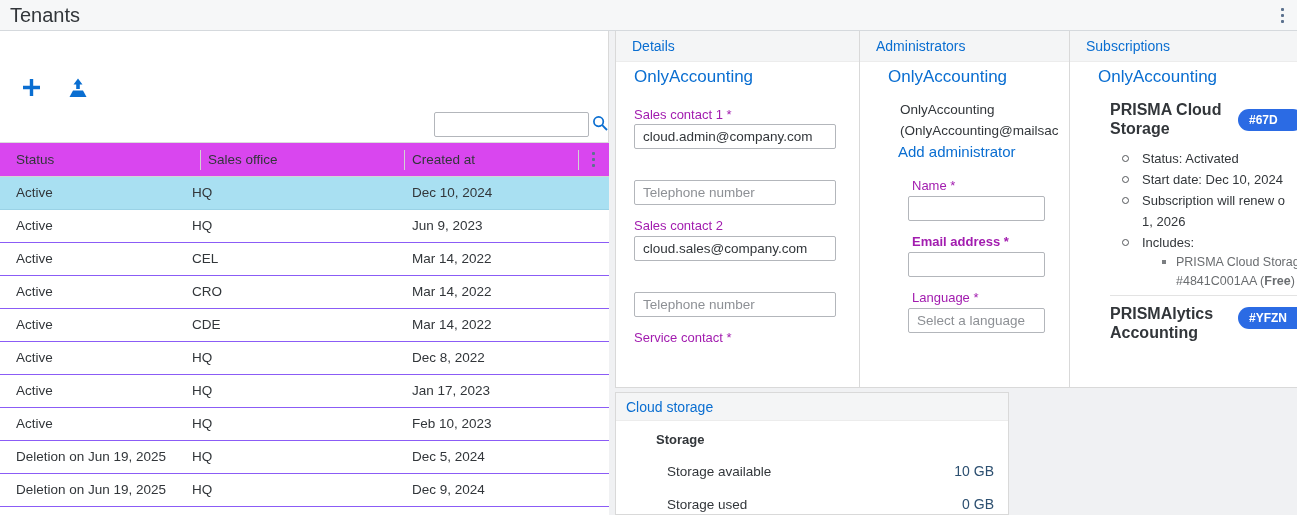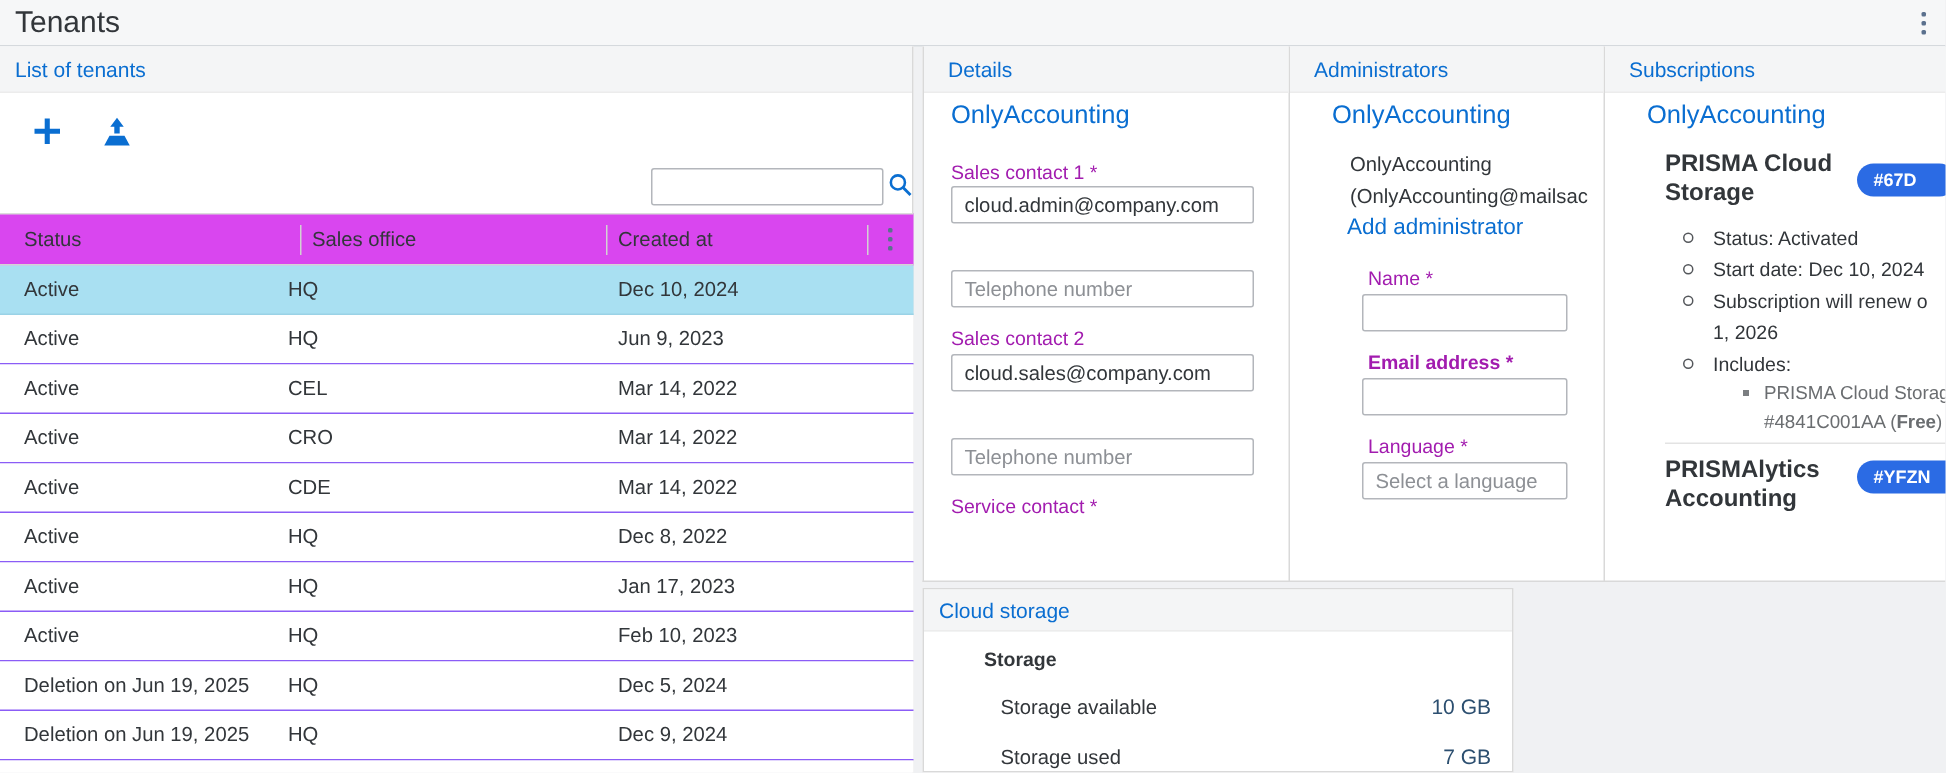--- a/index.html
+++ b/index.html
@@ -64,21 +64,20 @@
 <div class="topbar">
   <span class="title">Tenants</span>
   <span class="kebab">
       <i></i>
       <i></i>
       <i></i>
     </span>
 </div>
 
 <div class="panel list-panel">
-  <div class="panel-head">List of tenants</div>
 
   <button class="icon-btn" style="left:20px;top:45px;">
     <svg width="23" height="23" viewBox="0 0 23 23">
       <path d="M11.5 3v17M3 11.5h17" stroke="#0a6ed1" stroke-width="3.4" fill="none"></path>
     </svg>
   </button>
   <button class="icon-btn" style="left:66px;top:45px;">
     <svg width="24" height="24" viewBox="0 0 24 24">
       <path d="M12 2.5 L16.5 8.5 H13.8 V13 H10.2 V8.5 H7.5 Z" fill="#0a6ed1"></path>
       <path d="M7 14.5 H17 L20.5 21 H3.5 Z" fill="#0a6ed1"></path>
@@ -237,14 +236,14 @@
 </div>
 
 <div class="panel cloud-panel">
   <div class="panel-head" style="height:28px;line-height:28px;">Cloud storage</div>
   <div class="abs" style="left:40px;top:39px;font-size:13px;font-weight:700;">Storage</div>
 
   <div class="cs-row-label" style="left:51px;top:71px;">Storage available</div>
   <div class="cs-row-val" style="left:298px;top:70px;">10 GB</div>
 
   <div class="cs-row-label" style="left:51px;top:104px;">Storage used</div>
-  <div class="cs-row-val" style="left:298px;top:103px;">7 GB</div>
+  <div class="cs-row-val" style="left:298px;top:103px;">0 GB</div>
 </div>
 
 </body></html>

